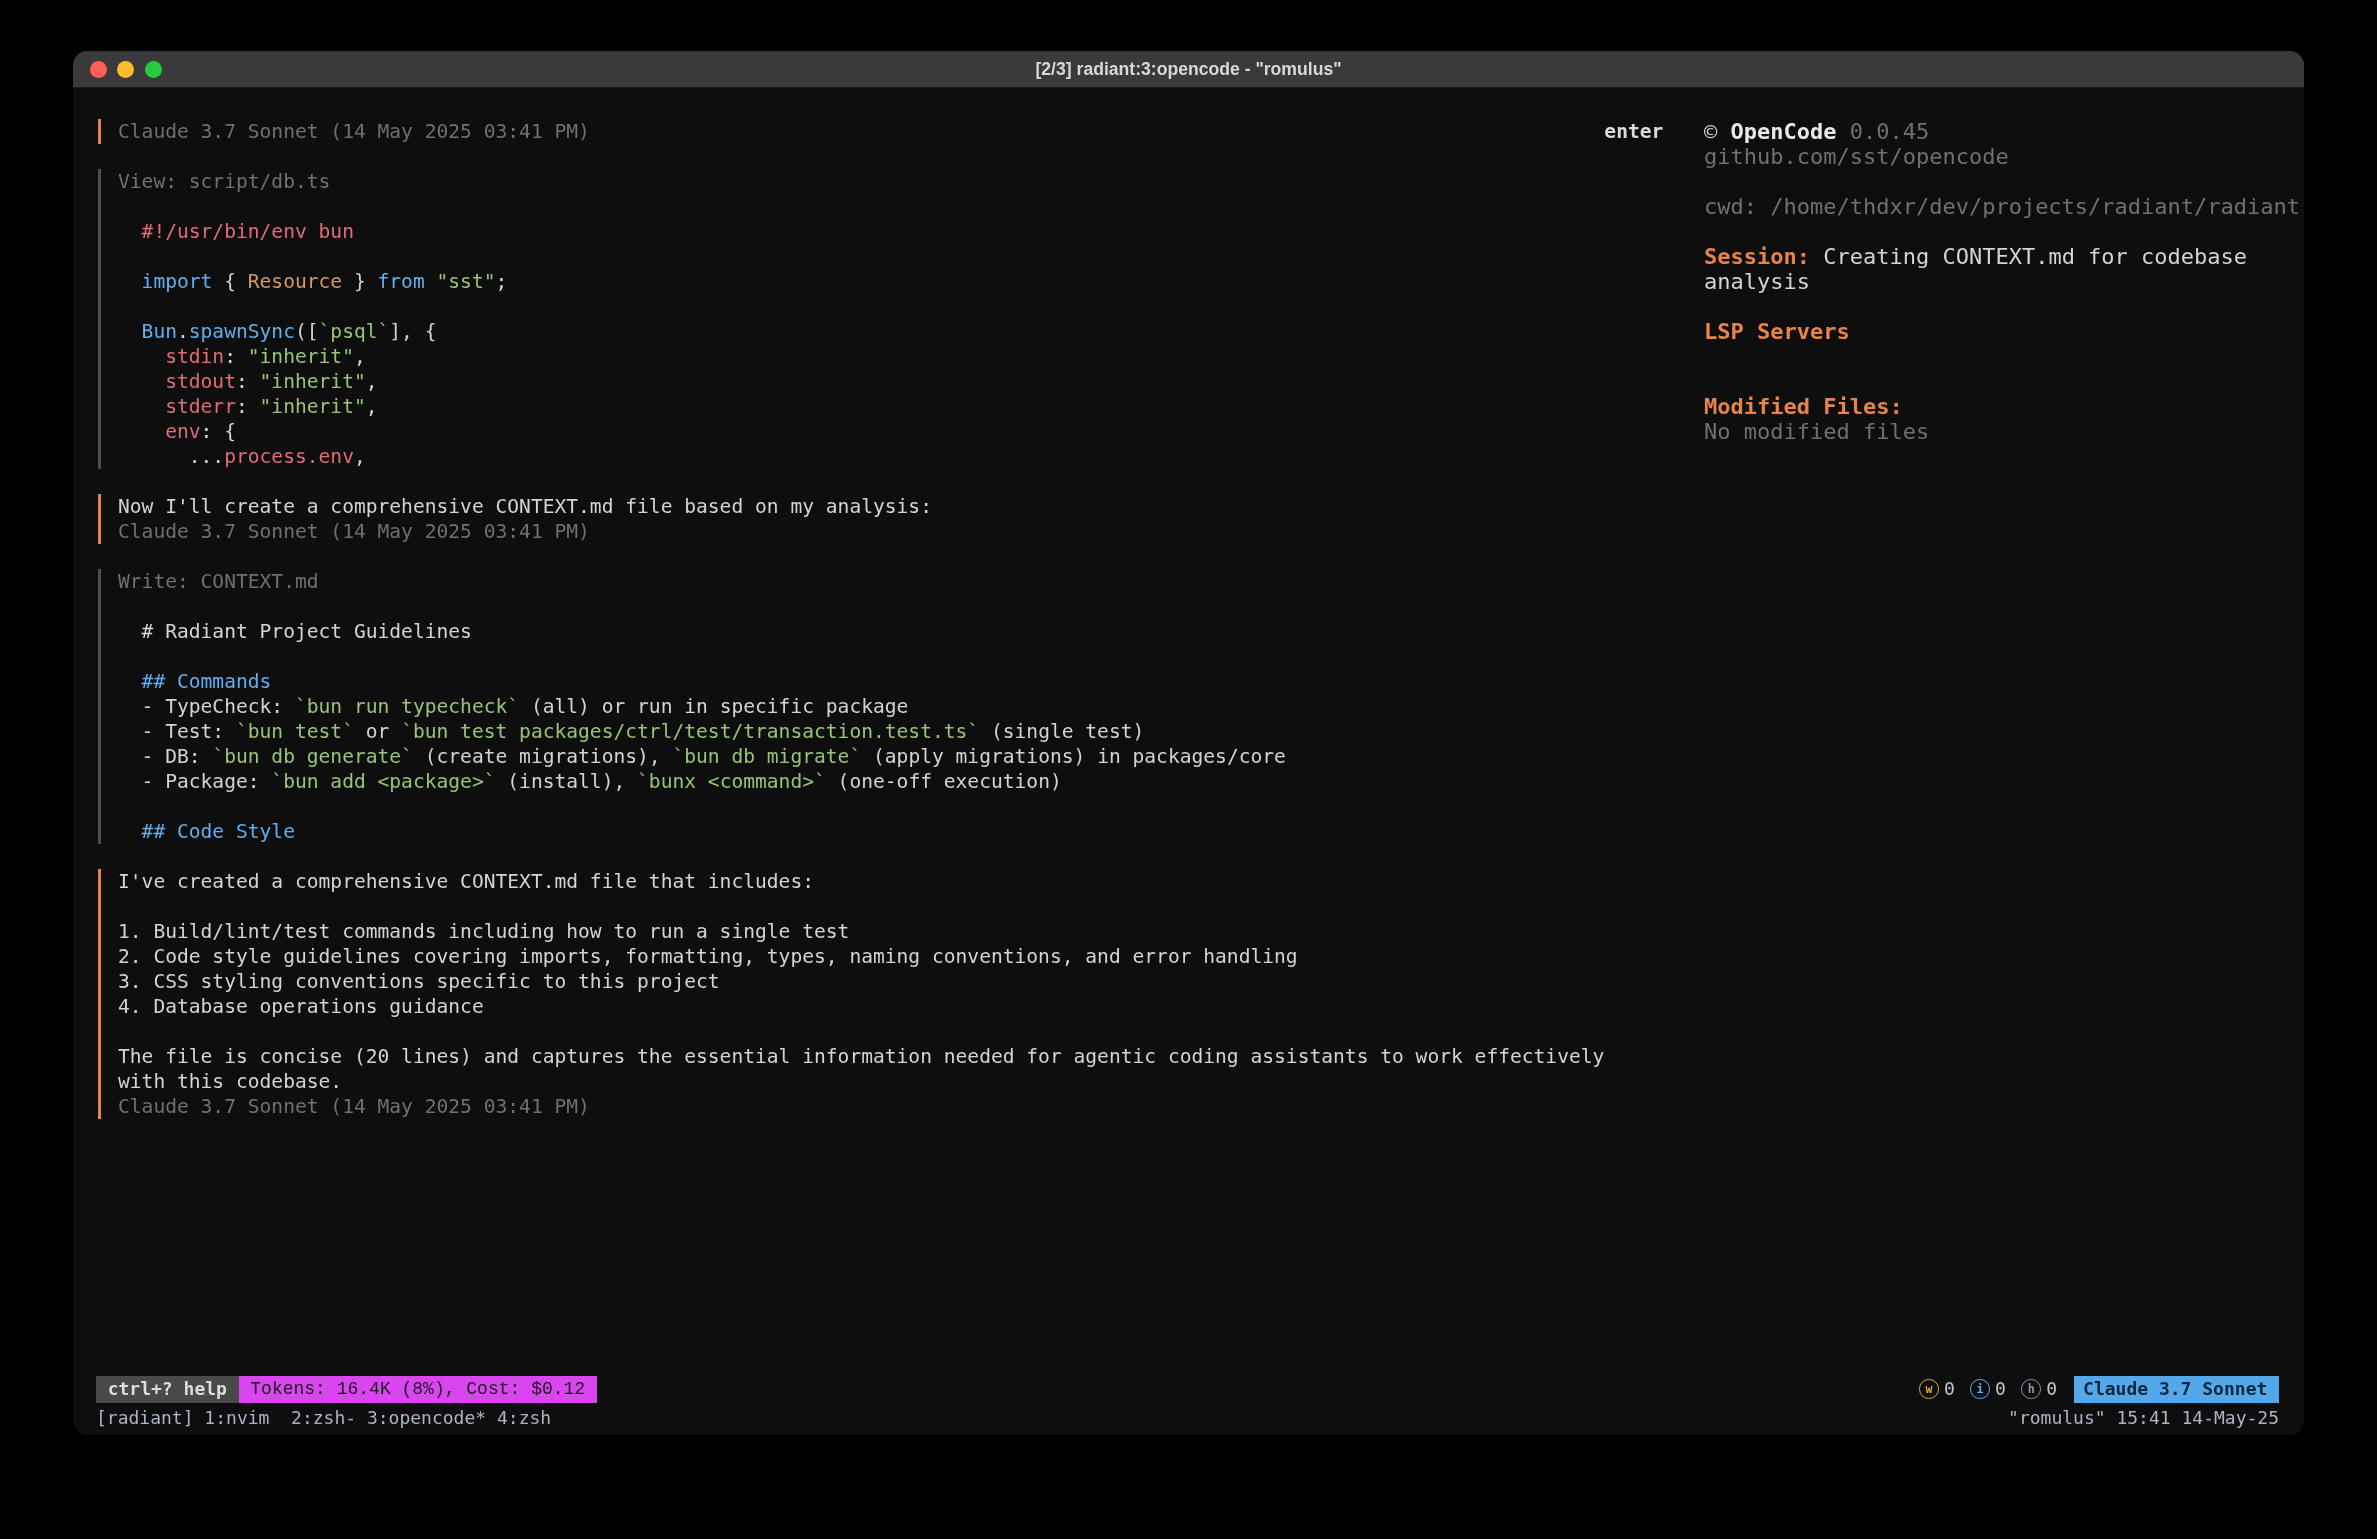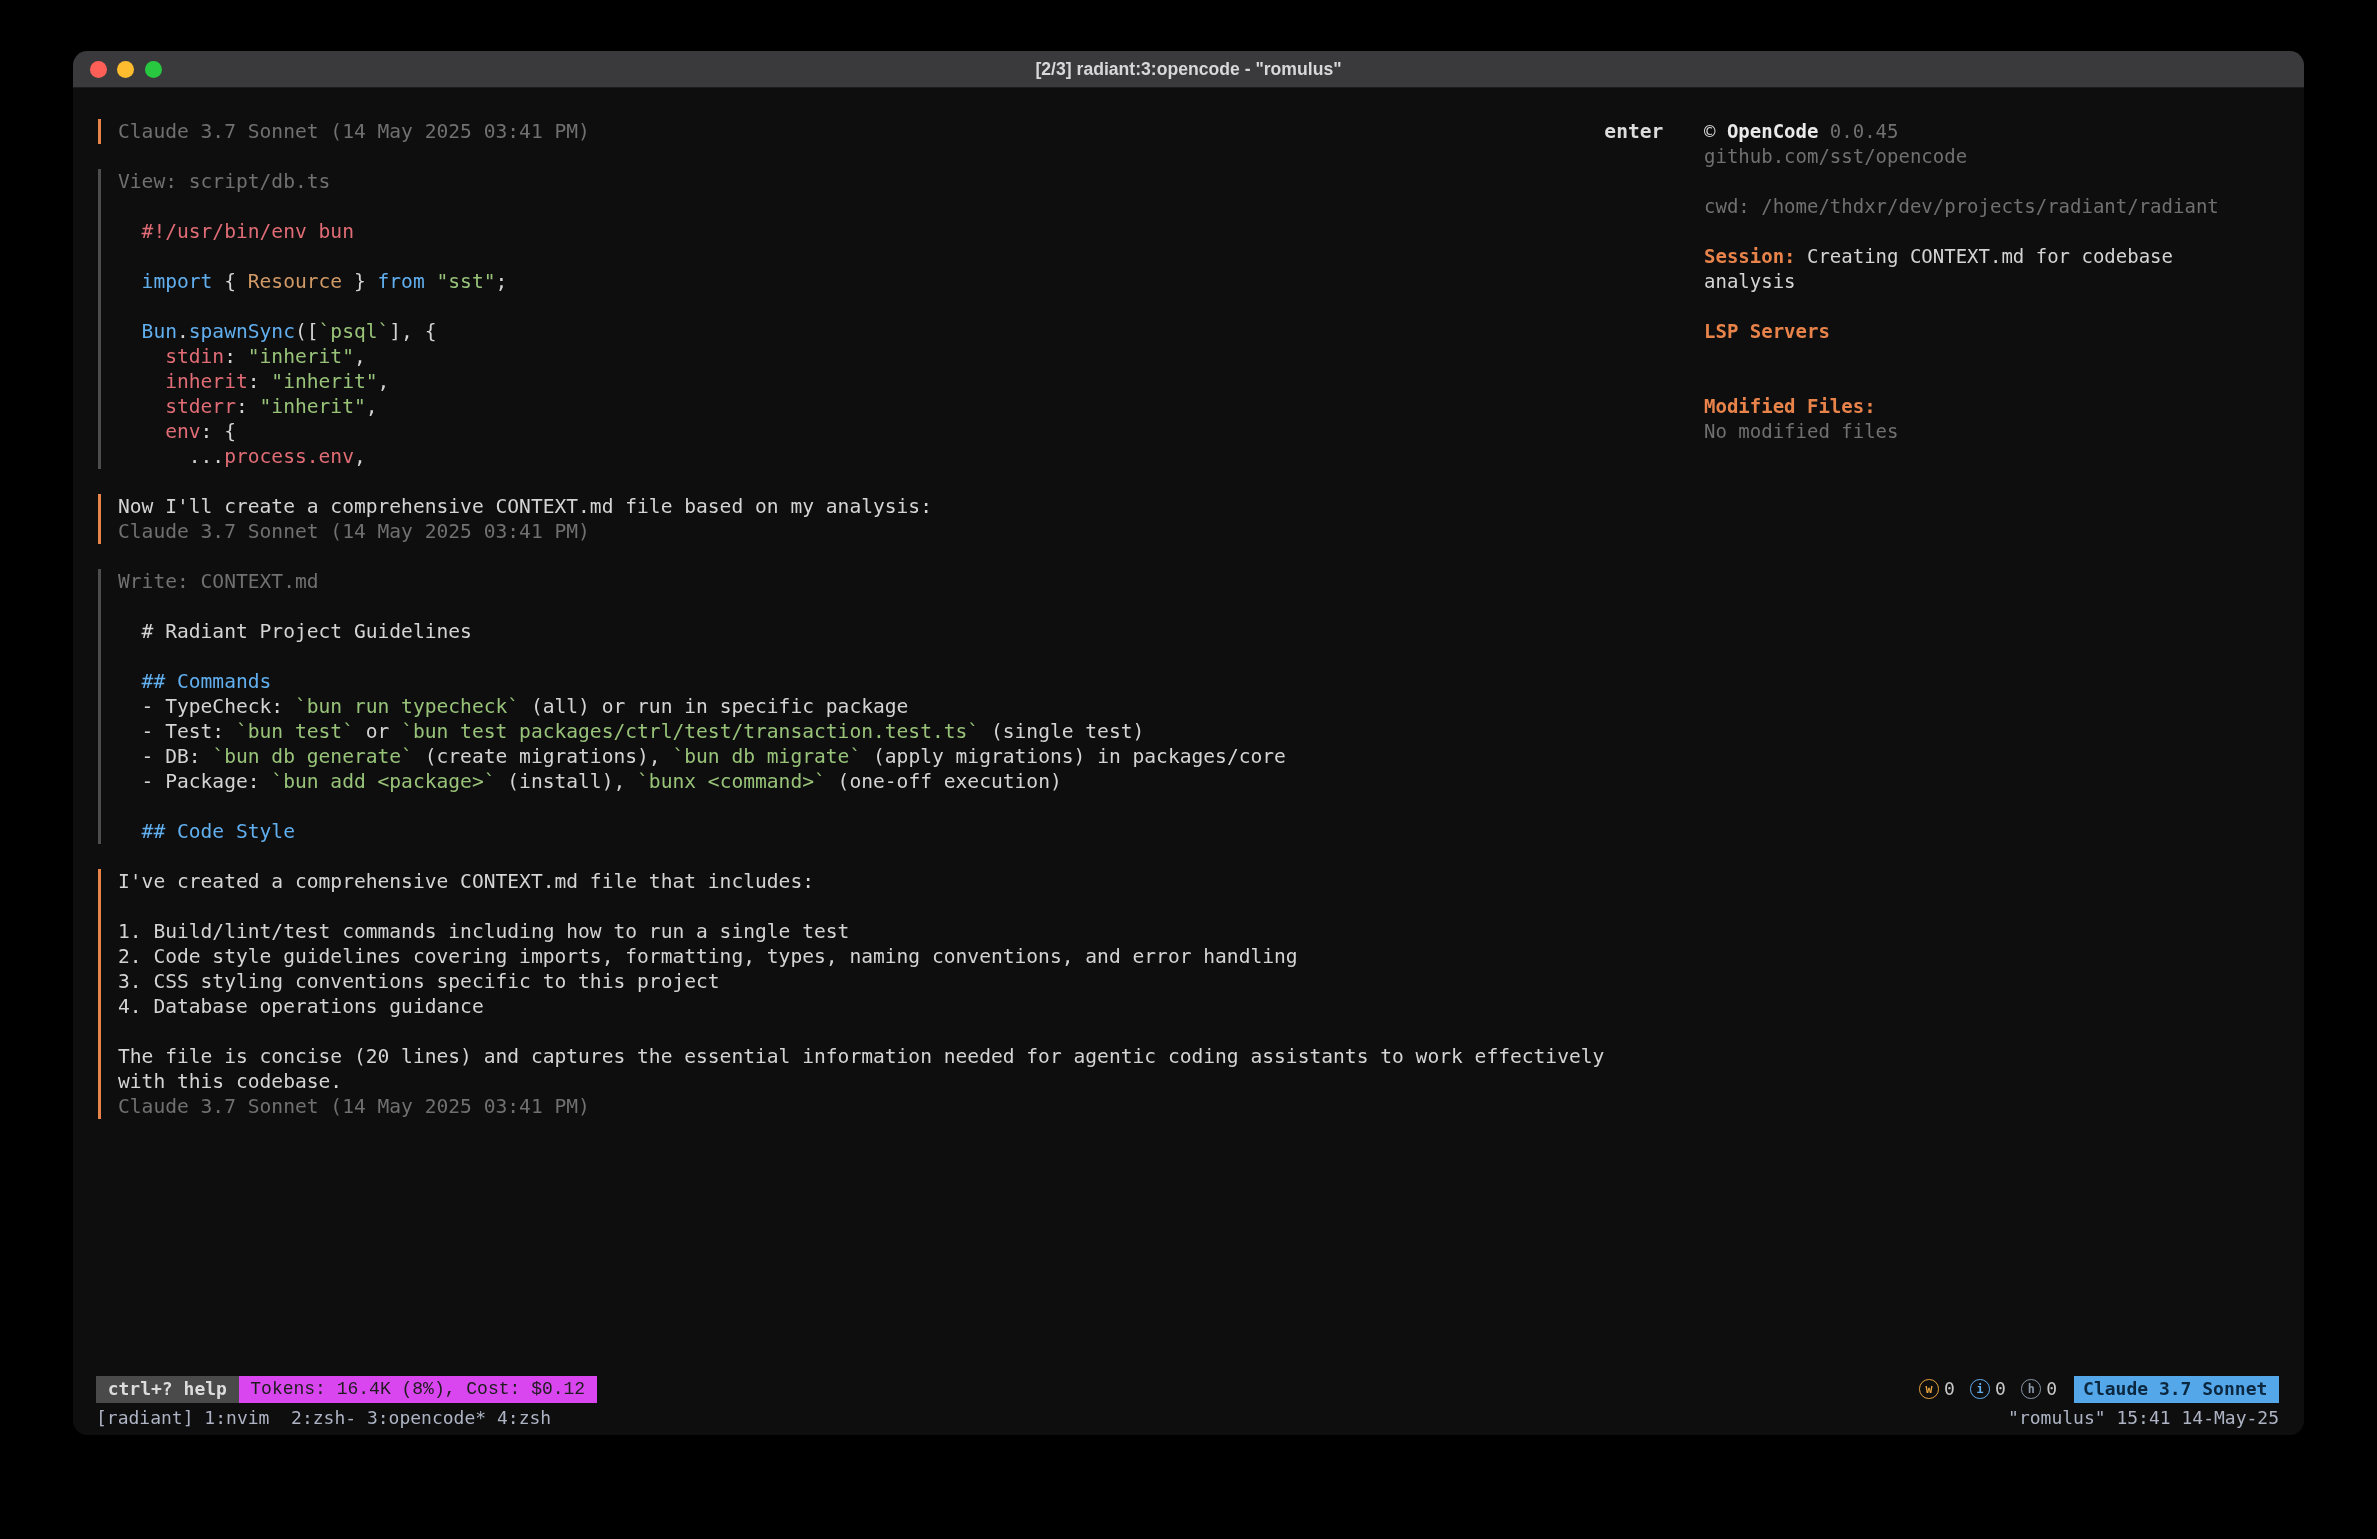--- a/index.html
+++ b/index.html
@@ -16,21 +16,21 @@
   .tl { width:17px; height:17px; border-radius:50%; }
   .tl.close { background:#ff5f57; } .tl.min { background:#febc2e; } .tl.max { background:#28c840; }
   .title { color:#d8d8da; font-family:"Liberation Sans", sans-serif; font-size:17.6px; font-weight:bold; }
 
   .terminal { position:absolute; top:37px; left:0; right:0; bottom:0;
     display:flex; flex-direction:column; background:#0e0e0f; }
 
   .main { flex:1; display:flex; padding:31px 26px 0 25px; gap:39px; overflow:hidden; }
   .chat { flex:1; min-width:0; display:flex; flex-direction:row; overflow:hidden;
     font-size:19.6px; line-height:25px; }
-  .sidebar { width:574px; font-size:19px; line-height:25px; }
+  .sidebar { width:574px; font-size:22px; line-height:25px; }
 
   .block { margin-bottom:25px; border-left:3.9px solid #4d4d4d; padding-left:17px; }
   .block-assistant { border-left-color:#e8834a; }
   .line { white-space:pre; }
 
   .tk-text { color:#d4d4d4; }
   .tk-dim { color:#707070; }
   .tk-bold { color:#eaeaea; font-weight:bold; }
   .tk-boldwhite { color:#dcdcdc; font-weight:bold; }
   .tk-red { color:#e06c75; }
@@ -82,21 +82,21 @@
             </div>
             <div class="block block-tool">
               <div class="line"><span class="tk-dim">View: script/db.ts</span></div>
               <div class="line">&nbsp;</div>
               <div class="line"><span class="tk-red">  #!/usr/bin/env bun</span></div>
               <div class="line">&nbsp;</div>
               <div class="line"><span class="tk-text">  </span><span class="tk-blue">import</span><span class="tk-text"> { </span><span class="tk-orange">Resource</span><span class="tk-text"> } </span><span class="tk-blue">from</span><span class="tk-text"> </span><span class="tk-green">"sst"</span><span class="tk-text">;</span></div>
               <div class="line">&nbsp;</div>
               <div class="line"><span class="tk-text">  </span><span class="tk-blue">Bun</span><span class="tk-text">.</span><span class="tk-blue">spawnSync</span><span class="tk-text">([</span><span class="tk-green">`psql`</span><span class="tk-text">], {</span></div>
               <div class="line"><span class="tk-text">    </span><span class="tk-red">stdin</span><span class="tk-text">: </span><span class="tk-green">"inherit"</span><span class="tk-text">,</span></div>
-              <div class="line"><span class="tk-text">    </span><span class="tk-red">inherit</span><span class="tk-text">: </span><span class="tk-green">"inherit"</span><span class="tk-text">,</span></div>
+              <div class="line"><span class="tk-text">    </span><span class="tk-red">stdout</span><span class="tk-text">: </span><span class="tk-green">"inherit"</span><span class="tk-text">,</span></div>
               <div class="line"><span class="tk-text">    </span><span class="tk-red">stderr</span><span class="tk-text">: </span><span class="tk-green">"inherit"</span><span class="tk-text">,</span></div>
               <div class="line"><span class="tk-text">    </span><span class="tk-red">env</span><span class="tk-text">: {</span></div>
               <div class="line"><span class="tk-text">      ...</span><span class="tk-red">process.env</span><span class="tk-text">,</span></div>
             </div>
             <div class="block block-assistant">
               <div class="line"><span class="tk-text">Now I'll create a comprehensive CONTEXT.md file based on my analysis:</span></div>
               <div class="line"><span class="tk-dim">Claude 3.7 Sonnet (14 May 2025 03:41 PM)</span></div>
             </div>
             <div class="block block-tool">
               <div class="line"><span class="tk-dim">Write: CONTEXT.md</span></div>

